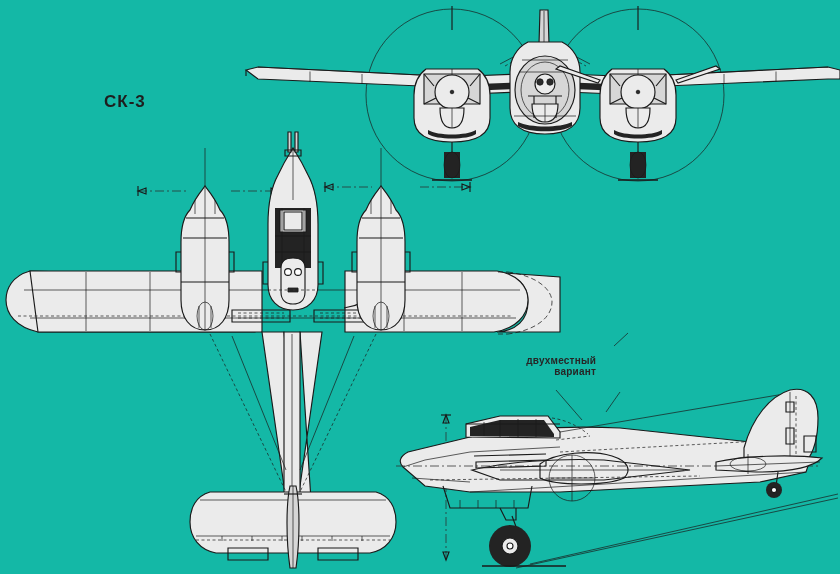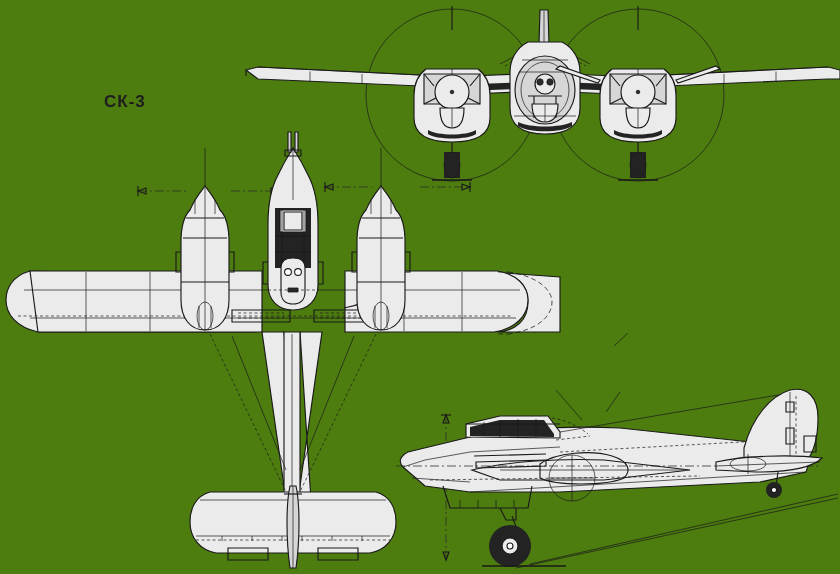--- a/index.html
+++ b/index.html
@@ -1,20 +1,20 @@
 <!DOCTYPE html>
 <html><head>
 <meta charset="utf-8">
 <style>
   html,body{margin:0;padding:0;background:#ffffff;}
   body{font-family:"Liberation Sans",sans-serif;}
   #sheet{
     position:relative;
     width:840px;height:574px;
-    background:#4d7c0f;
+    background:#14b8a6;
     overflow:hidden;
   }
   #sheet svg{position:absolute;left:0;top:0;}
   .designation{
     position:absolute;
     font-family:"Liberation Sans",sans-serif;
     font-weight:bold;
     font-size:17px;
     letter-spacing:1px;
     color:#1e1e1e;
@@ -400,14 +400,18 @@
 
     <g>
       <path class="lnT" d="M556,390 L582,420"></path>
       <path class="lnT" d="M614,346 L628,333"></path>
       <path class="lnT" d="M620,392 L606,412"></path>
     </g>
   </svg>
 
   <div class="designation" style="left:104px; top:92px;">СК-3</div>
 
+  <div class="callout" style="left:468px; top:355px; width:128px;">
+    <div>двухместный</div>
+    <div>вариант</div>
+  </div>
 
 </div>
 
 </body></html>

